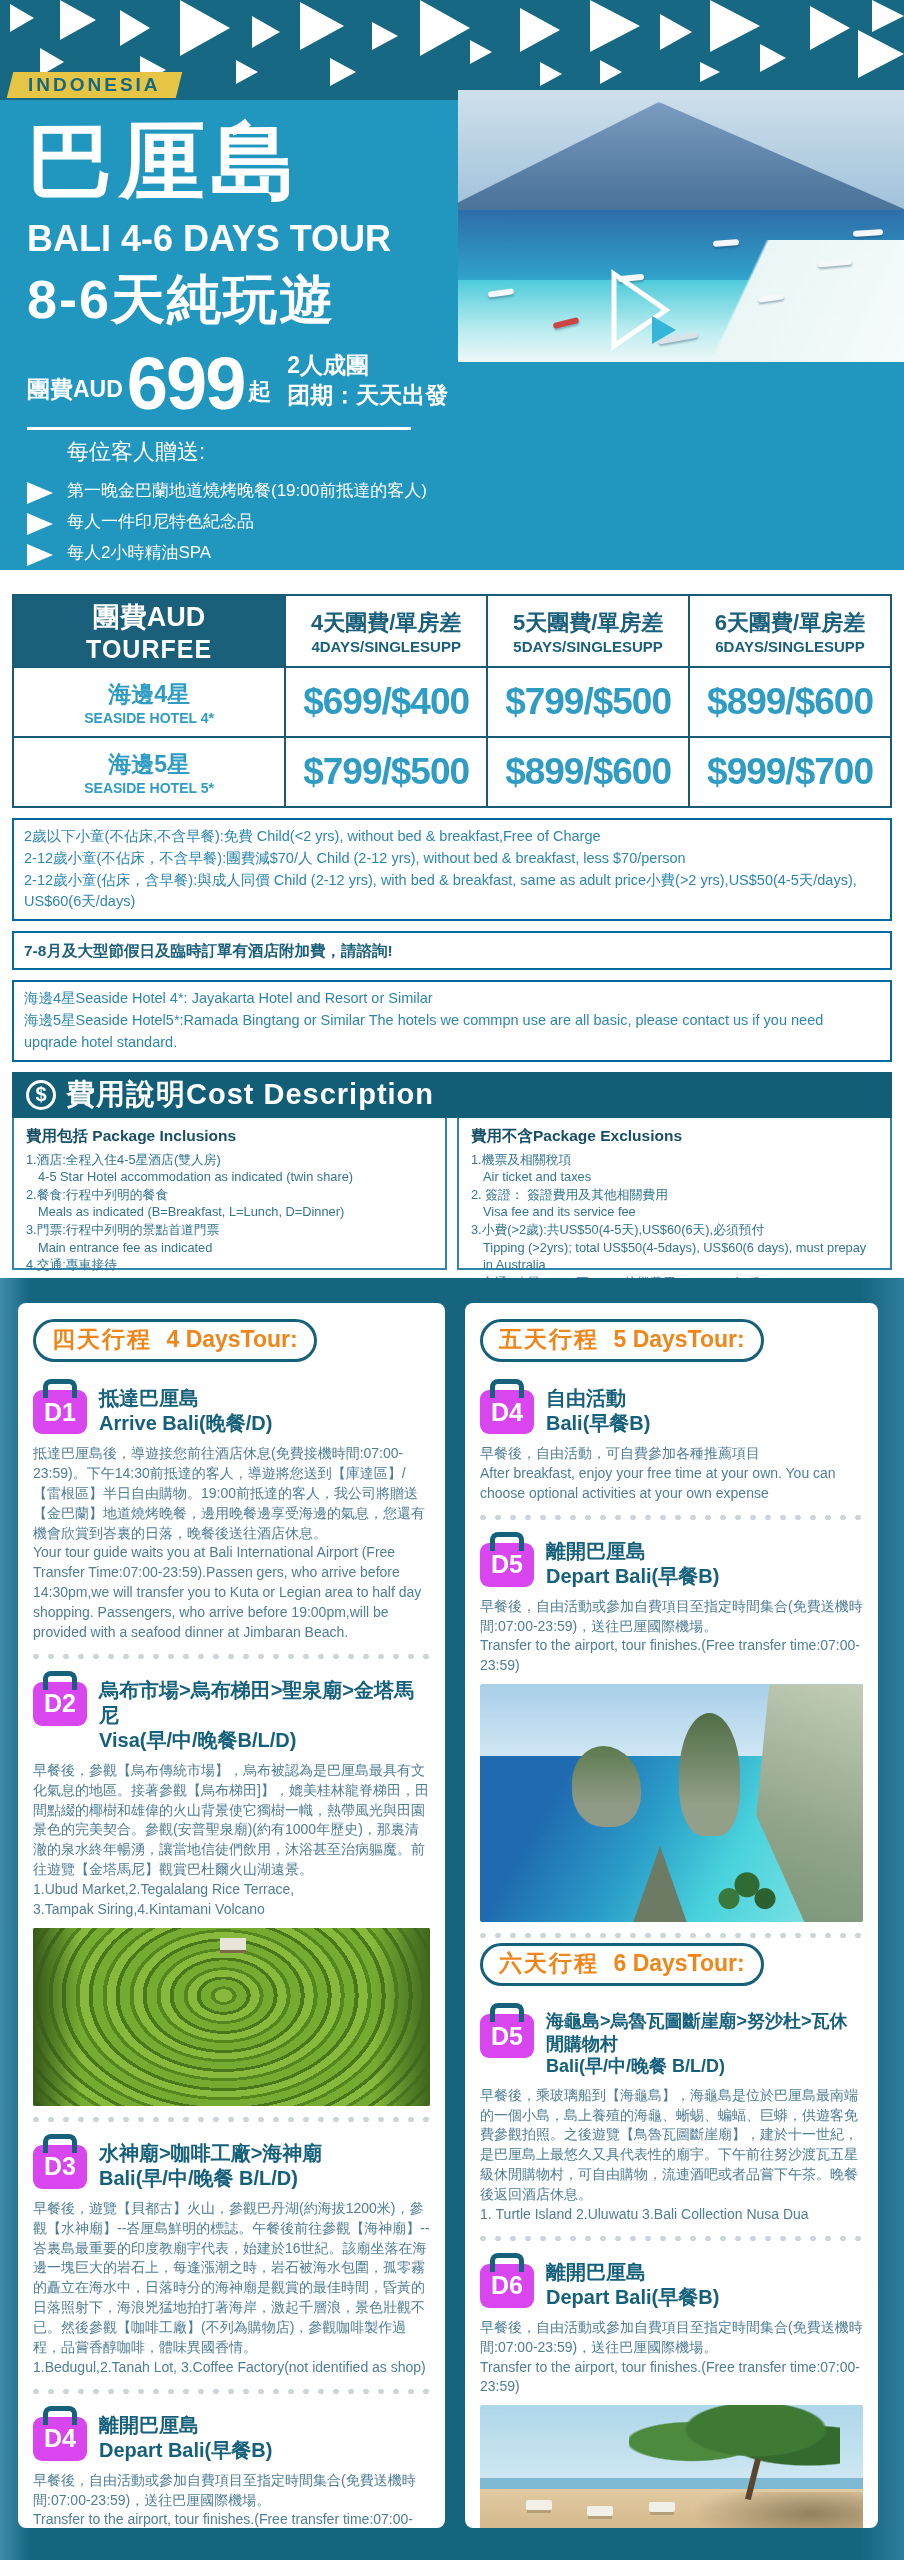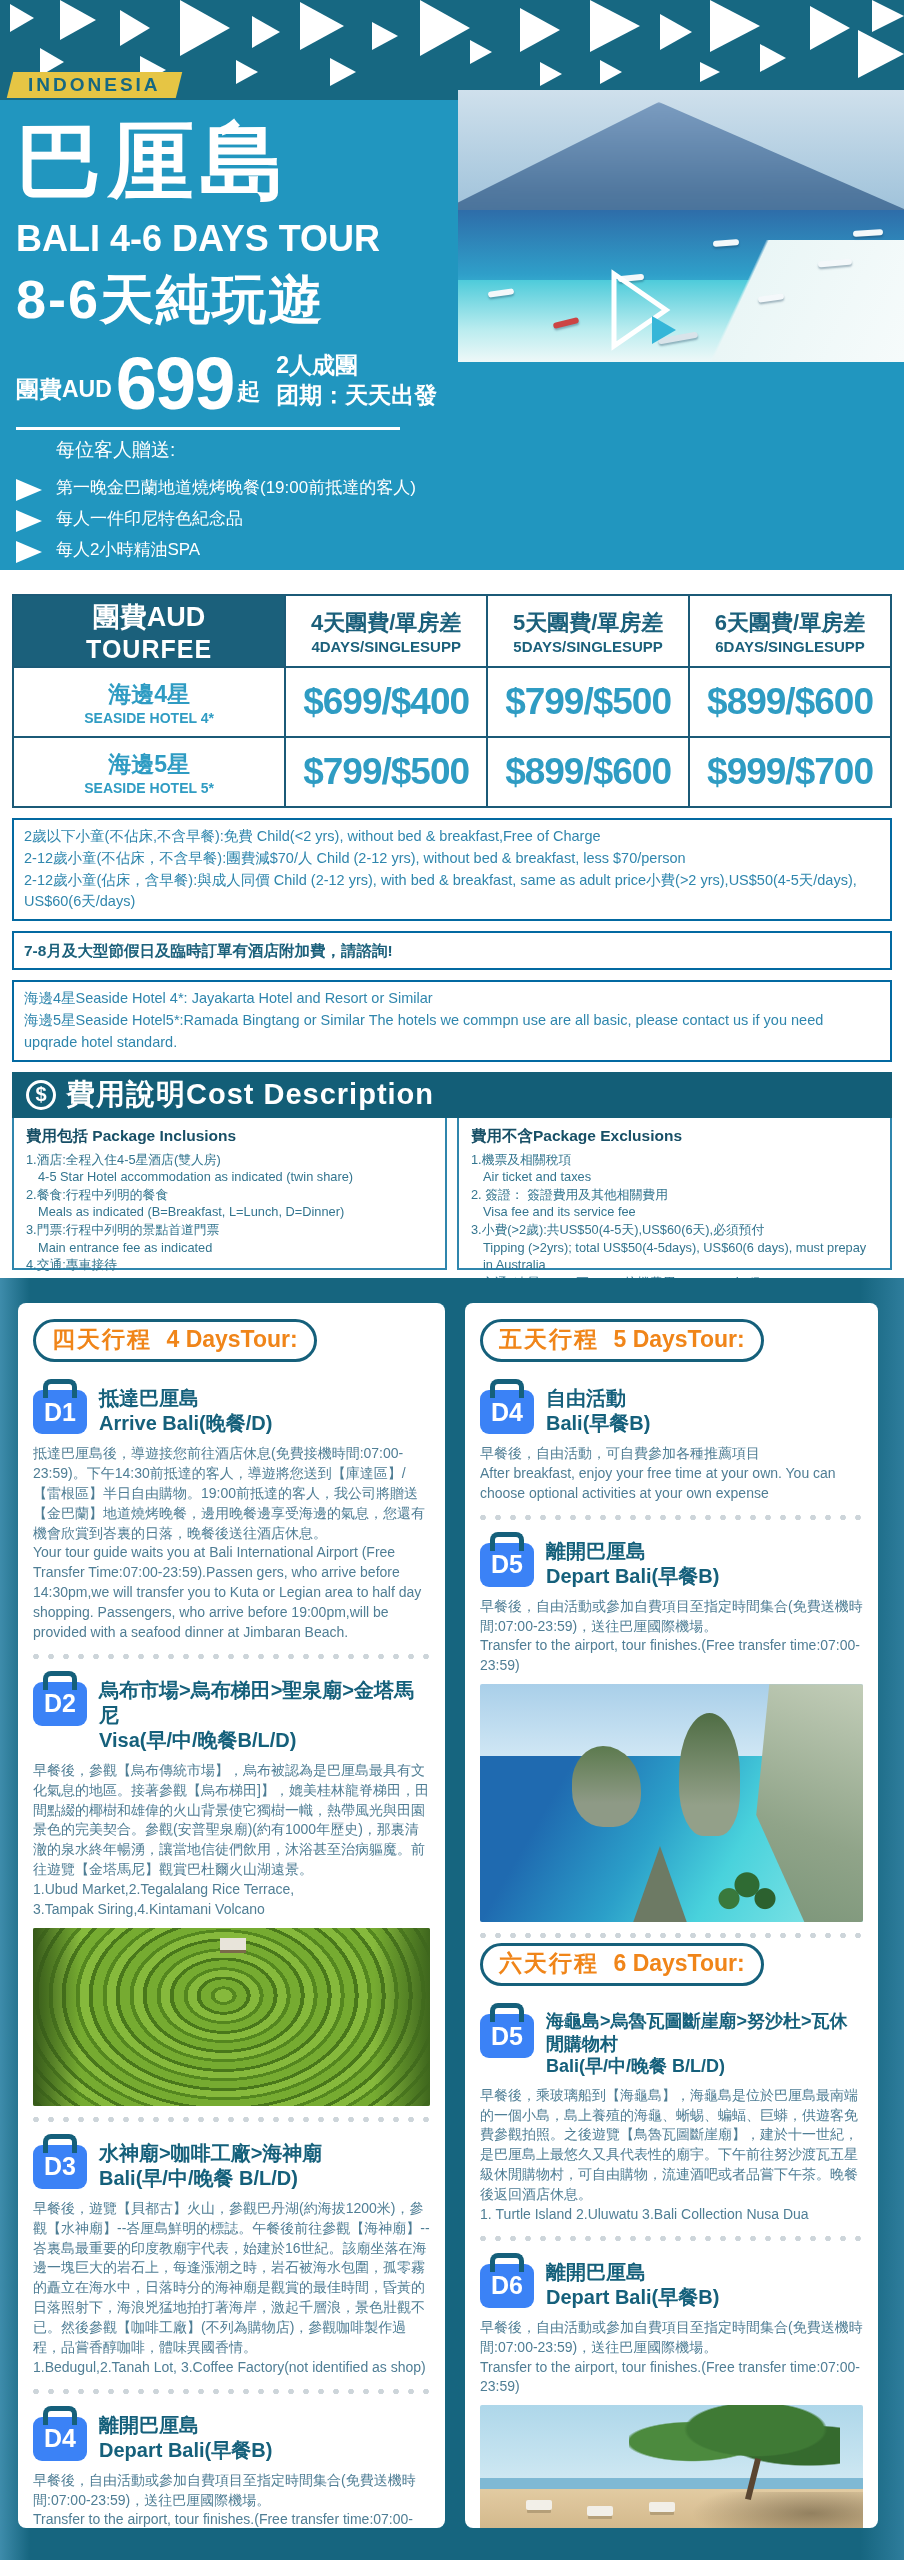--- a/index.html
+++ b/index.html
@@ -8,32 +8,32 @@
   .page{position:relative;width:904px;height:2560px;overflow:hidden;background:#fff;}
 
   
   .band{position:absolute;top:0;left:0;width:904px;height:100px;background:#176882;overflow:hidden;}
   .tag{position:absolute;top:72px;left:10px;height:26px;background:#e6c544;transform:skewX(-14deg);
        display:flex;align-items:center;padding:0 18px;z-index:5;}
   .tag span{transform:skewX(14deg);font-weight:bold;font-size:19px;letter-spacing:3px;color:#176882;}
 
   
   .hero{position:absolute;top:100px;left:0;width:904px;height:470px;background:#2196bf;}
-  .hero-left{position:absolute;top:8px;left:16px;width:430px;color:#fff;}
+  .hero-left{position:absolute;top:8px;left:27px;width:430px;color:#fff;}
   .t-cn{font-size:86px;font-weight:800;letter-spacing:6px;line-height:1.25;}
   .t-en{font-size:36px;font-weight:700;margin-top:2px;letter-spacing:0px;}
   .t-sub{font-size:54px;font-weight:800;margin-top:4px;letter-spacing:2px;}
   .price-row{display:flex;align-items:flex-end;margin-top:14px;}
   .p-pre{font-size:23px;font-weight:800;padding-bottom:12px;}
   .p-val{font-size:74px;font-weight:800;line-height:.9;letter-spacing:-2px;margin:0 4px;}
   .p-suf{font-size:23px;font-weight:700;padding-bottom:10px;}
   .p-group{margin-left:16px;padding-bottom:6px;font-size:23px;font-weight:800;line-height:1.3;}
   .hr-line{width:384px;height:3px;background:#fff;margin-top:10px;}
   .gifts{margin-top:10px;font-size:17px;line-height:1.1;}
-  .gift-intro{margin:6px 0 18px 40px;font-size:19px;}
+  .gift-intro{margin:6px 0 18px 40px;font-size:22px;}
   .gift-row{display:flex;margin-top:9px;}
   .tri{width:0;height:0;border-top:11px solid transparent;border-bottom:11px solid transparent;
        border-left:26px solid #fff;margin-right:14px;flex:0 0 auto;}
   .ywh{margin:10px 0 0 40px;font-family:"DejaVu Sans Mono","Liberation Mono",monospace;font-size:13px;color:#eaf6fa;}
   .en-b{display:flex;align-items:flex-start;margin:7px 0 0 22px;
         font-family:"DejaVu Sans Mono","Liberation Mono",monospace;font-size:13px;color:#f2fafc;line-height:1.3;width:430px;}
   .en-b .dot{font-size:12px;margin-right:6px;}
   .hero-photo{position:absolute;top:-10px;right:0;width:446px;height:272px;overflow:hidden;}
   .ph-sky{position:absolute;inset:0;background:linear-gradient(#cfe0ec,#9fc2da 45%,#88b2d2);}
   .ph-mtn{position:absolute;top:12px;left:-12%;width:124%;height:55%;
@@ -77,21 +77,21 @@
   .panel{position:absolute;top:1278px;left:0;width:904px;height:1282px;
          background:linear-gradient(90deg,#3e8cab 0px,#16657f 30px,#16657f 860px,#2e7d9c 904px);}
   .card{position:absolute;top:25px;background:#fff;border-radius:8px;padding:14px 15px;overflow:hidden;height:1225px;}
   .card.left{left:18px;width:427px;}
   .card.right{left:465px;width:413px;}
   .tour-badge{display:inline-block;background:#fff;border:3px solid #15607b;border-radius:999px;
               padding:2px 16px 4px;margin:2px 0 6px;}
   .tour-badge .bcn{font-size:23px;font-weight:800;color:#f08519;letter-spacing:2px;}
   .tour-badge .ben{font-size:23px;font-weight:800;color:#f08519;margin-left:10px;}
   .day{display:flex;align-items:flex-start;margin-top:16px;}
-  .dmark{position:relative;width:54px;height:44px;background:#3b82f6;border-radius:9px;color:#fff;
+  .dmark{position:relative;width:54px;height:44px;background:#d946ef;border-radius:9px;color:#fff;
          display:flex;align-items:center;justify-content:center;font-weight:800;font-size:25px;flex:0 0 auto;margin-top:6px;}
   .dmark::before{content:"";position:absolute;top:-11px;left:50%;transform:translateX(-50%);
          width:24px;height:14px;border:5px solid #15607b;border-bottom:none;border-radius:8px 8px 0 0;}
   .day-title{margin-left:12px;color:#15607b;font-weight:800;font-size:20px;line-height:1.25;padding-top:2px;}
   .body-txt{font-size:14px;color:#4f7e95;line-height:1.42;margin-top:8px;white-space:pre-line;}
   .dots{height:7px;margin:10px 0 2px;background-image:radial-gradient(circle at 3px 3.5px,#cdd5da 2.6px,rgba(0,0,0,0) 3px);
         background-size:15px 7px;background-repeat:repeat-x;}
   .photo{position:relative;width:100%;border-radius:2px;overflow:hidden;margin-top:8px;}
 
   

